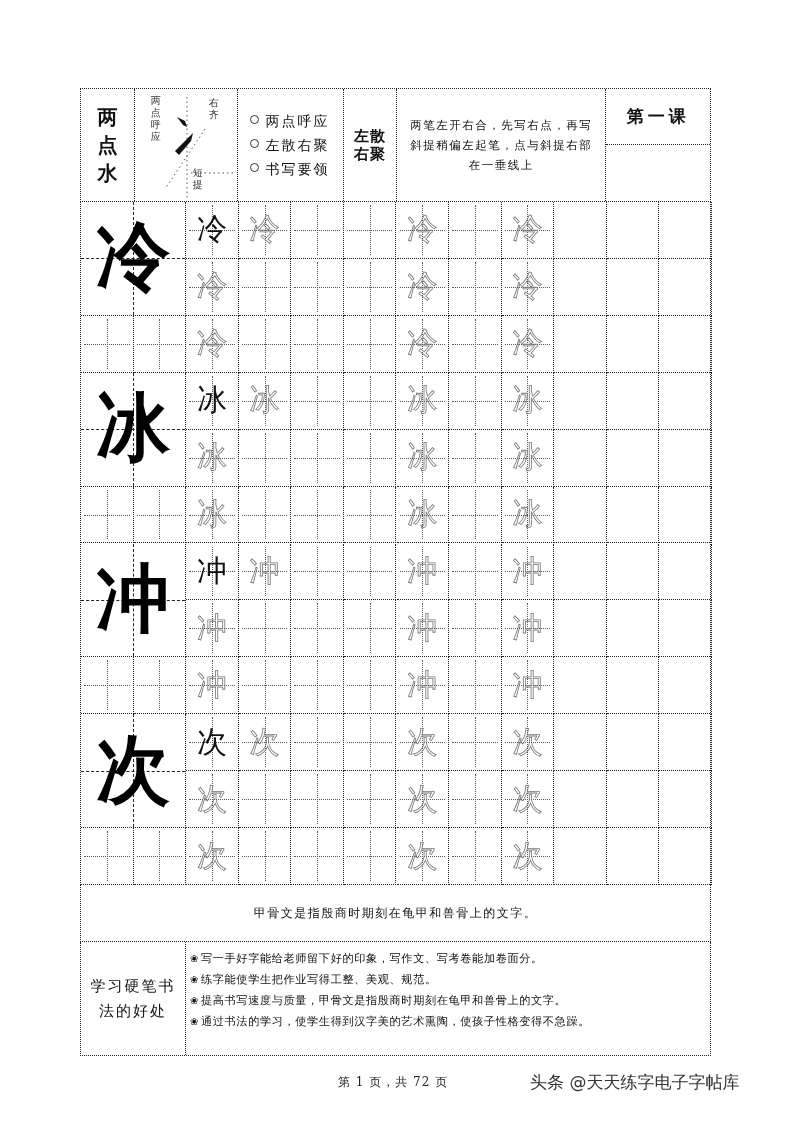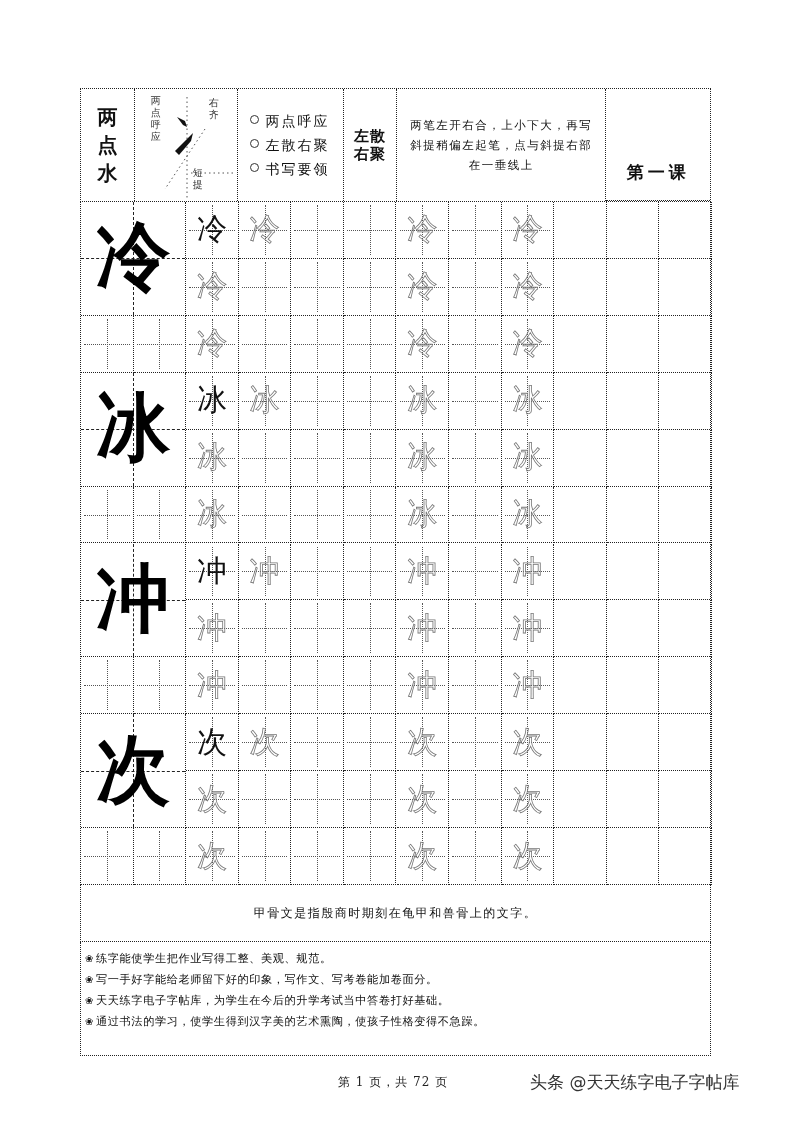--- a/index.html
+++ b/index.html
@@ -3,21 +3,21 @@
 <meta charset="utf-8">
 <style>
   html, body { margin:0; padding:0; background:#ffffff; }
   body { width:793px; height:1122px; position:relative; overflow:hidden;
          font-family:"DejaVu Serif", "Liberation Serif", serif; color:#111; }
   .sheet { position:absolute; left:80px; top:88px; width:631px; }
 
   
   .header { position:relative; height:114px; display:flex; border:1.5px dotted #222; box-sizing:border-box; }
   .hcell { border-right:1.5px dotted #222; box-sizing:border-box; position:relative; height:100%; }
-  .hcell:last-child { border-right:none;justify-content:flex-end; }
+  .hcell:last-child { border-right:none; }
   .stroke-name { width:54px; display:flex; flex-direction:column; align-items:center; justify-content:center; font-size:20px; font-weight:bold; line-height:28px; }
   .illus { width:104px; }
   .illus .lbl-v { position:absolute; left:16px; top:6px; font-size:10px; width:11px; line-height:12px; color:#333; }
   .illus .lbl-tr { position:absolute; left:74px; top:8px; font-size:10px; width:11px; line-height:12px; color:#333; }
   .illus .lbl-b { position:absolute; left:58px; top:78px; font-size:10px; width:11px; line-height:12px; color:#333; }
   .illus svg { position:absolute; left:0; top:0; }
   .bullets { width:106px; display:flex; flex-direction:column; justify-content:center; padding-left:12px; }
   .bullets .b { font-size:14px; line-height:24px; white-space:nowrap; letter-spacing:2px; }
   .bullets .dot { display:inline-block; width:7px; height:7px; border:1px solid #333; border-radius:50%; margin-right:6px; vertical-align:2px; }
   .keypoints { width:53px; display:flex; align-items:center; justify-content:center; }
@@ -80,21 +80,21 @@
     </div>
     <div class="hcell bullets">
       <div class="b"><span class="dot"></span><span>两点呼应</span></div>
       <div class="b"><span class="dot"></span><span>左散右聚</span></div>
       <div class="b"><span class="dot"></span><span>书写要领</span></div>
     </div>
     <div class="hcell keypoints">
       <span>左散右聚</span>
     </div>
     <div class="hcell desc">
-      <p>两笔左开右合，上小下大，再写斜提稍偏左起笔，点与斜提右部在一垂线上</p>
+      <p>两笔左开右合，先写右点，再写斜提稍偏左起笔，点与斜提右部在一垂线上</p>
     </div>
     <div class="hcell lesson">
       <div class="title">第一课</div>
     </div>
   </div>
 
   <div class="grid" id="grid">
       <div class="cell big" style="left: 0px; top: 0px; width: 105.167px; height: 113.833px;">
         <div class="vline"></div>
         <div class="hline"></div>
@@ -321,23 +321,24 @@
         <span class="ch trace">次</span>
       </div>
       <div class="cell " style="left: 473.25px; top: 626.083px; width: 52.5833px; height: 56.9167px;"></div>
       <div class="cell " style="left: 525.833px; top: 626.083px; width: 52.5833px; height: 56.9167px;"></div>
       <div class="cell " style="left: 578.417px; top: 626.083px; width: 52.5833px; height: 56.9167px;"></div>
     </div>
 
   <div class="quote">甲骨文是指殷商时期刻在龟甲和兽骨上的文字。</div>
 
   <div class="benefits">
+    <div class="label">学习硬笔书法的好处</div>
     <ul>
+      <li><span class="flower">❀</span><span>写一手好字能给老师留下好的印象，写作文、写考卷能加卷面分。</span></li>
       <li><span class="flower">❀</span><span>练字能使学生把作业写得工整、美观、规范。</span></li>
-      <li><span class="flower">❀</span><span>写一手好字能给老师留下好的印象，写作文、写考卷能加卷面分。</span></li>
-      <li><span class="flower">❀</span><span>天天练字电子字帖库，为学生在今后的升学考试当中答卷打好基础。</span></li>
+      <li><span class="flower">❀</span><span>提高书写速度与质量，甲骨文是指殷商时期刻在龟甲和兽骨上的文字。</span></li>
       <li><span class="flower">❀</span><span>通过书法的学习，使学生得到汉字美的艺术熏陶，使孩子性格变得不急躁。</span></li>
     </ul>
   </div>
 </div>
 
 <div class="pageno">第 1 页，共 72 页</div>
 <div class="watermark">头条 @天天练字电子字帖库</div>
 
 </body></html>

